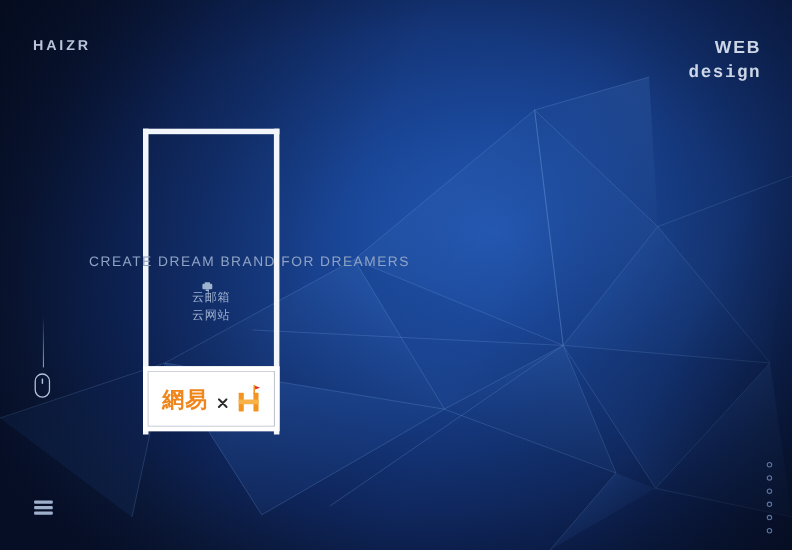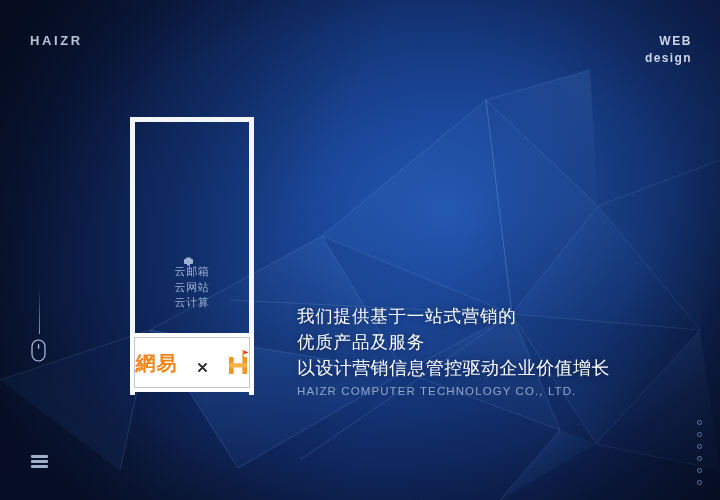--- a/index.html
+++ b/index.html
@@ -38,24 +38,24 @@
 
   
   .brand-mark {
     position:absolute; left:30px; top:33px;
     font-size:13px; font-weight:bold; letter-spacing:2.6px;
     color:#b9c4d8;
   }
   .corner-web {
     position:absolute; right:28px; top:33px;
     text-align:right; line-height:1.38;
-    font-size:12px; font-weight:bold; letter-spacing:1.6px;
+    font-size:16px; font-weight:bold; letter-spacing:1.6px;
     color:#cdd6e6;
   }
-  .corner-web .l2 { font-weight:bold; letter-spacing:1.4px; }
+  .corner-web .l2 { font-weight:bold; letter-spacing:1.4px;font-family:Liberation Mono, monospace; }
 
   
   .frame {
     position:absolute; left:130px; top:117px;
     width:124px; height:278px;
   }
   .frame .f-top {
     position:absolute; left:0; top:0; width:124px; height:5px;
     background:#f2f5fa;
   }
@@ -96,21 +96,21 @@
     color:#9fb2d0; letter-spacing:0.6px;
   }
 
   
   .logo-card {
     position:absolute; left:130px; top:333px;
     width:124px; height:59px;
     background:#ffffff;
     border:4px solid #ffffff;
     box-shadow:0 0 0 1px rgba(140,150,170,0.55) inset;
-    display:flex; align-items:center; justify-content:center; gap:20px;
+    display:flex; align-items:center; justify-content:center; gap:8px;
   }
   .logo-wangyi {
     font-family:"DejaVu Sans","Liberation Sans",sans-serif;
     font-size:20px; font-weight:bold; color:#f08519; letter-spacing:1px;
     line-height:1;
   }
   .logo-x { width:9px; height:9px; flex:0 0 auto; }
   .logo-h { width:22px; height:26px; flex:0 0 auto; }
 
   
@@ -217,59 +217,53 @@
     <div class="l1">WEB</div>
     <div class="l2">design</div>
   </div>
 
   <div class="frame">
     <span class="f-top"></span>
     <span class="f-left"></span>
     <span class="f-right"></span>
   </div>
 
+  <div class="headline-sub">CREATE DREAM BRAND FOR DREAMERS</div>
 
   <div class="svc-icon">
     <svg viewBox="0 0 11 9" xmlns="http://www.w3.org/2000/svg">
       <rect x="1" y="2" width="9" height="5" rx="1" fill="#9fb2d0"></rect>
       <rect x="3" y="0.5" width="5" height="2" rx="0.8" fill="#9fb2d0"></rect>
       <rect x="4" y="7" width="3" height="1.6" fill="#9fb2d0"></rect>
     </svg>
   </div>
 
   <ul class="svc-list">
     <li>云邮箱</li>
     <li>云网站</li>
-    <li>云计算</li>
   </ul>
 
   <div class="logo-card">
     <span class="logo-wangyi">網易</span>
     <span class="logo-x">
       <svg viewBox="0 0 9 9" xmlns="http://www.w3.org/2000/svg">
         <path d="M1,1 L8,8 M8,1 L1,8" stroke="#2b2b2b" stroke-width="1.8" stroke-linecap="round"></path>
       </svg>
     </span>
     <span class="logo-h">
       <svg viewBox="0 0 22 26" xmlns="http://www.w3.org/2000/svg">
         <rect x="2" y="7" width="4.6" height="17" rx="0.6" fill="#f2941f"></rect>
         <rect x="15.4" y="7" width="4.6" height="17" rx="0.6" fill="#f2941f"></rect>
         <rect x="2" y="13.2" width="18" height="4.2" rx="0.6" fill="#f7b24a"></rect>
         <rect x="15.4" y="0" width="1.5" height="8" fill="#f2941f"></rect>
         <path d="M16.9,0.6 L21.6,2.4 L16.9,4.2 Z" fill="#e8302a"></path>
       </svg>
     </span>
   </div>
 
-  <div class="copy">
-    <div class="line">我们提供基于一站式营销的</div>
-    <div class="line">优质产品及服务</div>
-    <div class="line wide">以设计营销信息管控驱动企业价值增长</div>
-    <div class="en">HAIZR  COMPUTER TECHNOLOGY CO., LTD.</div>
-  </div>
 
   <div class="rail-line"></div>
   <div class="rail-mouse">
     <svg viewBox="0 0 15 23" xmlns="http://www.w3.org/2000/svg">
       <rect x="1" y="1" width="13" height="21" rx="6.5" fill="none" stroke="#b4c3dd" stroke-width="1.2"></rect>
       <rect x="6.9" y="5" width="1.3" height="5" rx="0.65" fill="#b4c3dd"></rect>
     </svg>
   </div>
 
   <div class="rail-menu">

